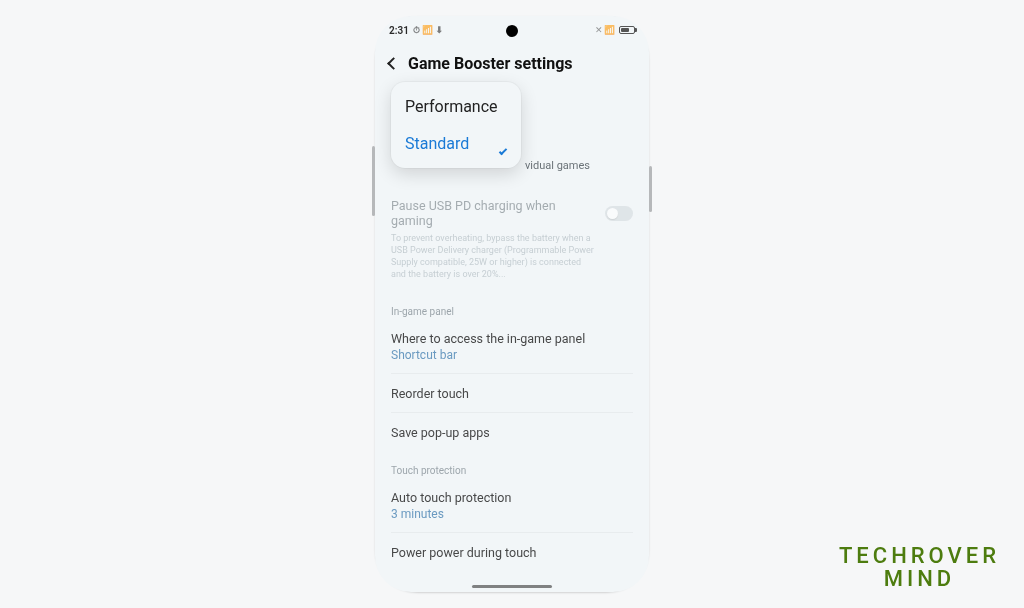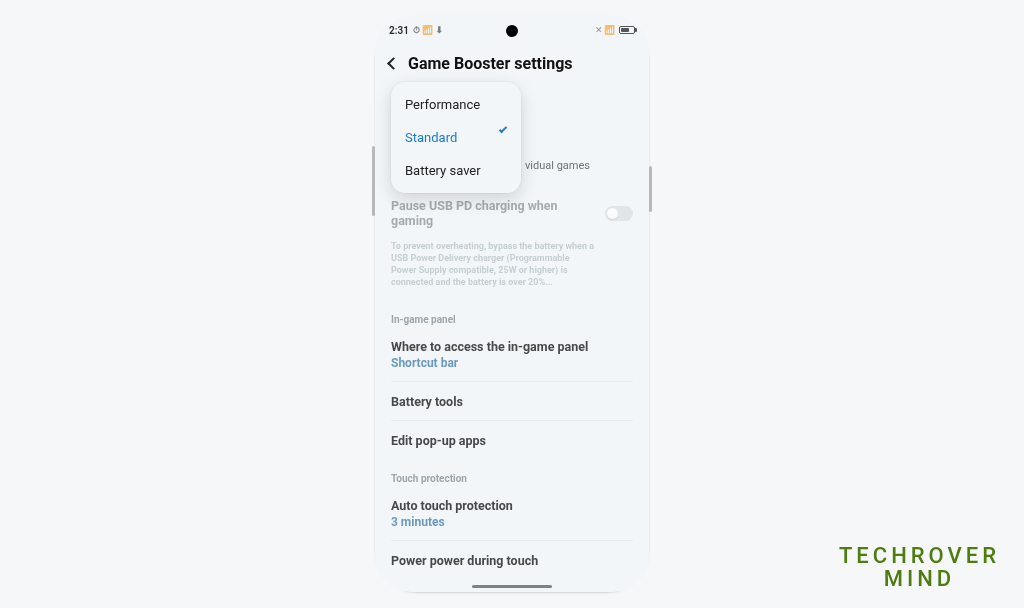--- a/index.html
+++ b/index.html
@@ -114,37 +114,36 @@
     color: #111;
   }
 
   
   .content {
     position: absolute;
     top: 66px; left: 0; right: 0; bottom: 0;
     padding: 0 16px 20px 16px;
     font-size: 12px;
     color: #222;
-    font-weight: bold;
   }
 
   
   .dimmed-area {
     filter: blur(.4px);
     opacity: .82;
   }
   .row {
     padding: 10px 0 9px 0;
   }
   .row .primary { font-size: 12.5px; color:#222; }
   .row .secondary { font-size: 12px; color:#4d86b5; margin-top:2px; }
   .row .desc {
     font-size: 9px; line-height: 1.35;
     color: rgba(90,110,120,.55);
-    margin-top: 12px;
+    margin-top: 4px;
     filter: blur(.6px);
   }
   .section-header {
     font-size: 10px;
     color: #8a949b;
     padding-top: 16px;
     padding-bottom: 4px;
   }
   .hair {
     height:1px;
@@ -159,24 +158,24 @@
     left: 16px;
     width: 130px;
     background: #f2f6f8;
     border-radius: 14px;
     box-shadow: 0 6px 18px rgba(0,0,0,.14), 0 0 0 1px rgba(0,0,0,.03);
     padding: 6px 0;
     z-index: 60;
   }
   .perf-popup .opt {
     padding: 9px 14px;
-    font-size: 13px;
+    font-size: 16px;
     color: #222;
     display: flex;
-    align-items: flex-start;
+    align-items: flex-end;
     justify-content: space-between;
   }
   .perf-popup .opt.selected {
     color: #1a7ad6;
   }
   .checkmark {
     width: 8px; height: 4px;
     border-left: 2px solid #1a7ad6;
     border-bottom: 2px solid #1a7ad6;
     transform: rotate(-45deg);
@@ -271,26 +270,26 @@
 
         <div class="section-header">In-game panel</div>
 
         <div class="row">
           <div class="primary">Where to access the in-game panel</div>
           <div class="secondary">Shortcut bar</div>
         </div>
         <div class="hair"></div>
 
         <div class="row">
-          <div class="primary">Battery tools</div>
+          <div class="primary">Reorder touch</div>
         </div>
         <div class="hair"></div>
 
         <div class="row">
-          <div class="primary">Edit pop-up apps</div>
+          <div class="primary">Save pop-up apps</div>
         </div>
 
         <div class="section-header">Touch protection</div>
 
         <div class="row">
           <div class="primary">Auto touch protection</div>
           <div class="secondary">3 minutes</div>
         </div>
         <div class="hair"></div>
 
@@ -302,20 +301,17 @@
     </div>
 
     <div class="perf-popup">
       <div class="opt">
         <span>Performance</span>
       </div>
       <div class="opt selected">
         <span>Standard</span>
         <span class="checkmark"></span>
       </div>
-      <div class="opt">
-        <span>Battery saver</span>
-      </div>
     </div>
 
     <div class="home-ind"></div>
   </div>
 </div>
 
 </body></html>

